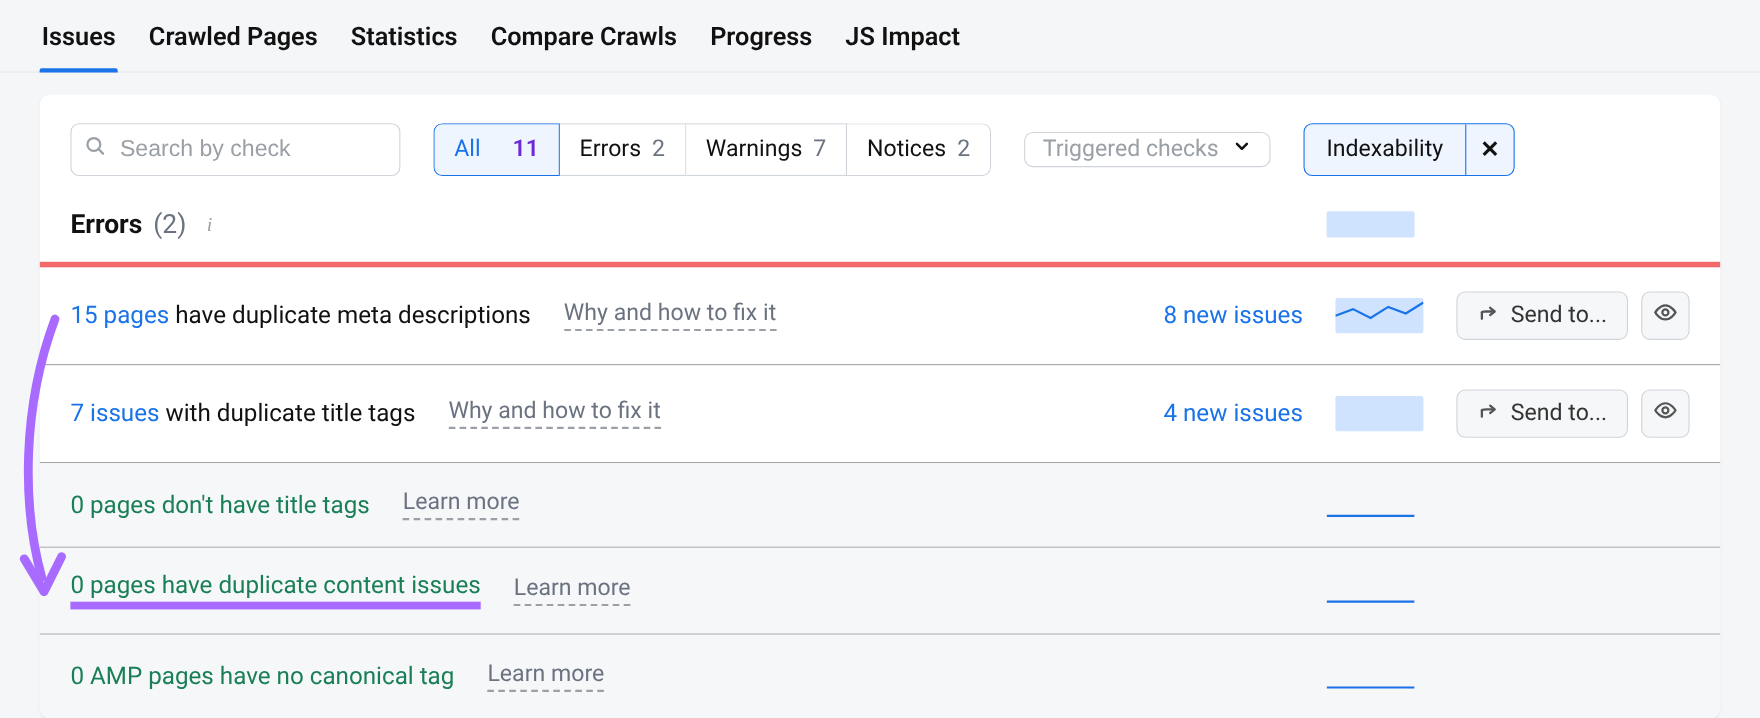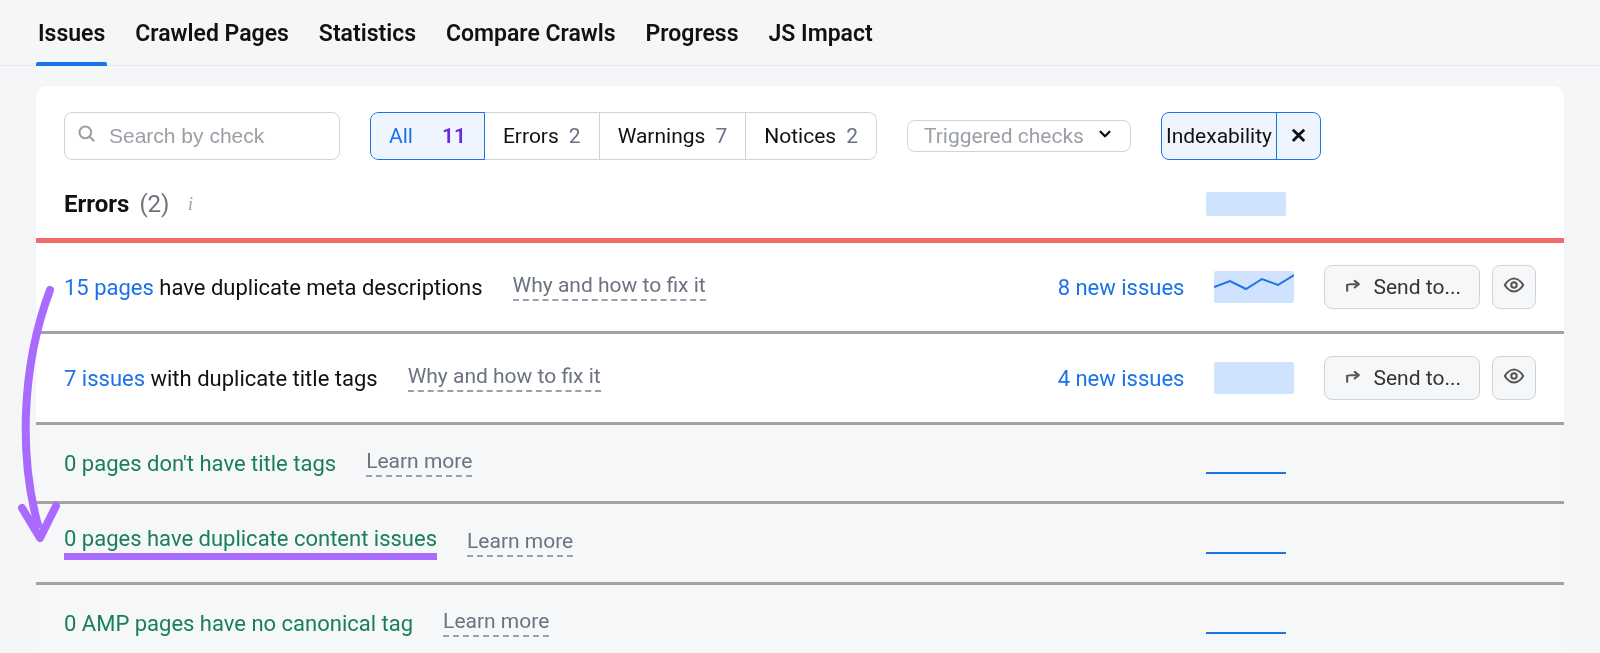--- a/index.html
+++ b/index.html
@@ -49,21 +49,21 @@
     display: flex;
     align-items: center;
     padding: 26px 28px 18px 28px;
     gap: 30px;
     flex-wrap: wrap;
   }
 
   .searchbox {
     display: flex;
     align-items: center;
-    width: 276px;
+    width: 300px;
     height: 48px;
     border: 1.5px solid #cfd4da;
     border-radius: 8px;
     padding: 0 12px;
     gap: 10px;
     color: #9aa0a6;
   }
   .searchbox input {
     border: none; outline: none;
     font-size: 21px; width: 100%;
@@ -124,21 +124,21 @@
     display: flex;
     align-items: stretch;
     height: 48px;
     border: 1.5px solid #1a73e8;
     border-radius: 8px;
     background: #eef5ff;
     overflow: hidden;
   }
   .chip-label {
     display:flex;align-items:center;
-    padding: 0 4px;
+    padding: 0 20px;
     color: #111;
     font-size: 21px;
   }
   .chip-close {
     display: flex; align-items: center; justify-content:center;
     width: 44px;
     border-left: 1.5px solid #1a73e8;
     cursor: pointer;
     font-weight: 700;
   }
@@ -161,21 +161,21 @@
     margin-left:auto; margin-right:250px;
     width:80px;height:24px;background:#cfe3ff;border-radius:2px;
   }
 
   .red-sep { height:5px; background:#f26a6a; }
 
   .row {
     display:flex;
     align-items:center;
     padding: 22px 28px;
-    border-bottom: 3px solid #a3a3a3;
+    border-bottom: 1px solid #a3a3a3;
     gap: 30px;
   }
   .row.passed { background:#f5f7f9; }
   .row .txt { flex: 0 0 auto; white-space:nowrap; font-size:22px; }
   .row .spacer { flex:1 1 auto; }
   .link-blue { color:#1a73e8; cursor:pointer; }
   .link-green { color:#1a7f56; }
   .dashed-link {
     color:#6b7280;
     border-bottom: 2px dashed #9aa0a6;

